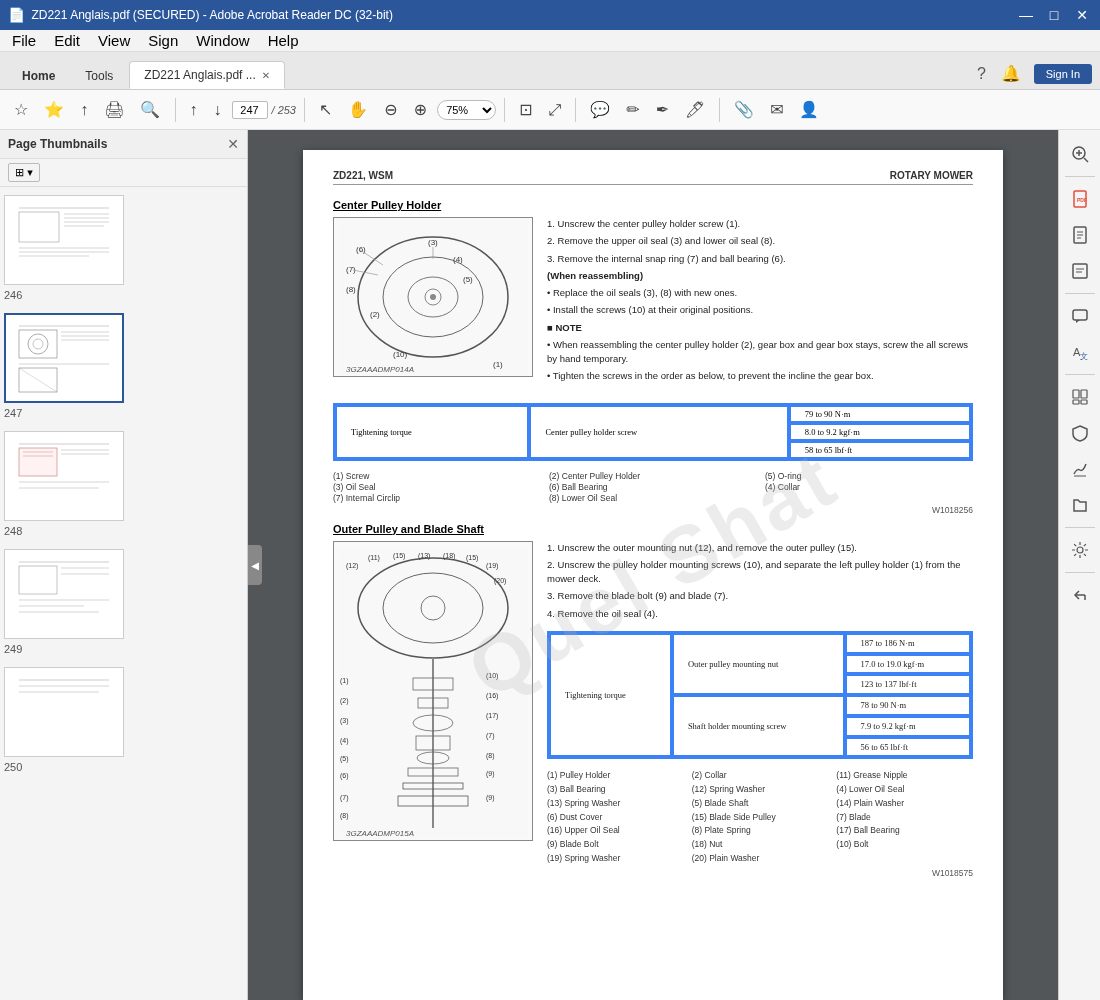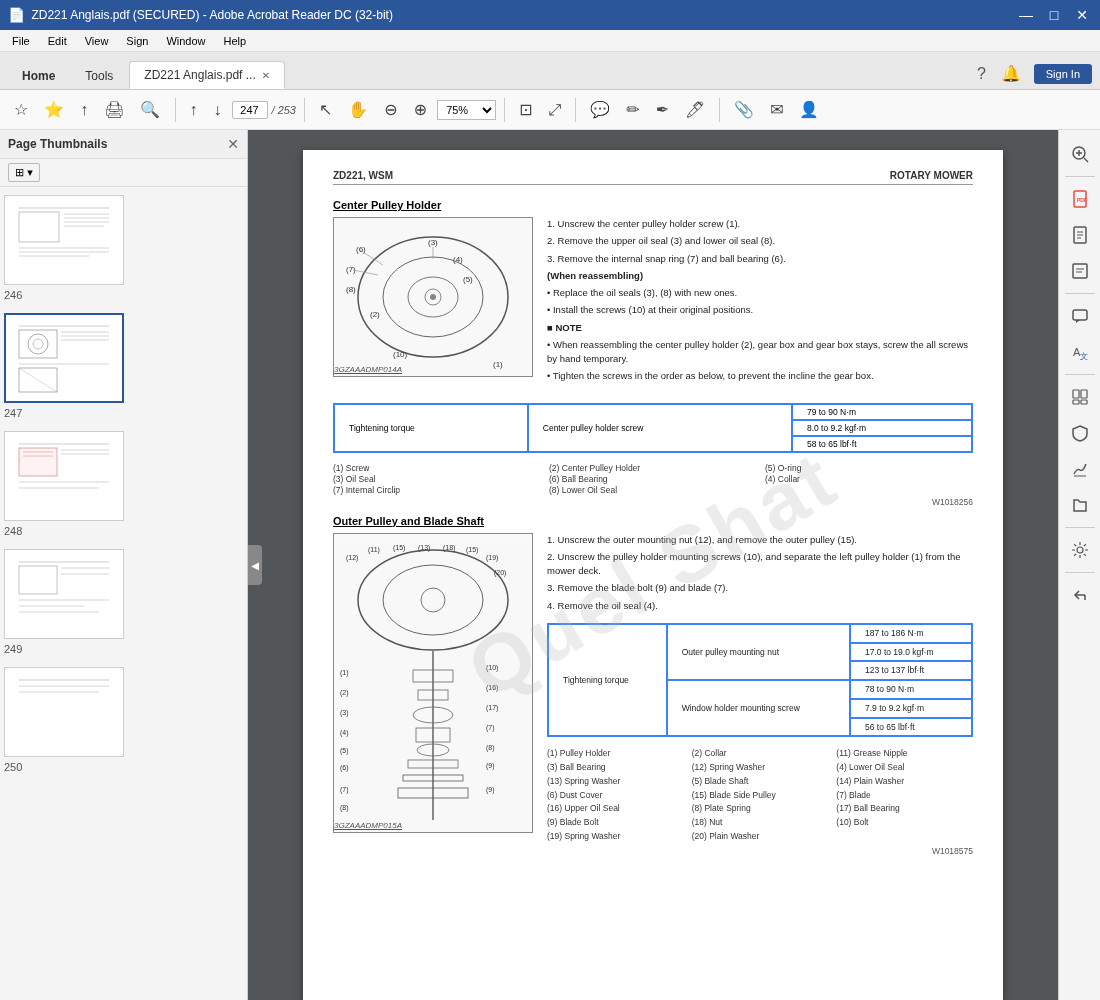--- a/index.html
+++ b/index.html
@@ -26,21 +26,21 @@
       height: 22px;
       display: flex;
       align-items: center;
       padding: 0 4px;
       border-bottom: 1px solid #ddd;
       gap: 2px;
     }
     .menu-item {
       padding: 2px 8px;
       cursor: pointer;
-      font-size: 11px;
+      font-size: 15px;
       border-radius: 2px;
     }
 
     
     .tab-bar {
       background: #e8e8e8;
       height: 38px;
       display: flex;
       align-items: flex-end;
       padding: 0 8px;
@@ -123,21 +123,21 @@
       width: 36px;
       text-align: center;
       border: 1px solid #bbb;
       border-radius: 2px;
       padding: 2px 4px;
       font-size: 11px;
     }
     .page-count { font-size: 11px; color: #555; font-style: italic; }
     .zoom-select {
       border: 1px solid #bbb;
-      border-radius: 0;
+      border-radius: 10px;
       padding: 2px 4px;
       font-size: 11px;
       background: white;
     }
 
     
     .main-area {
       display: flex;
       height: calc(1000px - 30px - 22px - 38px - 40px);
       background: #525659;
@@ -320,40 +320,40 @@
       align-items: center;
       justify-content: center;
       font-size: 9px;
       color: #555;
       position: relative;
       overflow: hidden;
     }
     .diagram-label {
       position: absolute;
       bottom: 2px;
-      left: 0;
+      left: 12px;
       font-size: 8px;
       font-style: italic;
       color: #555;
-      text-decoration: underline;
     }
     .text-content { flex: 1; font-size: 9.5px; line-height: 1.5; color: #222; }
     .text-content p { margin-bottom: 3px; }
     .text-content .bold { font-weight: bold; }
 
     .torque-table {
       border-collapse: collapse;
       font-size: 8.5px;
       margin-top: 6px;
       margin-bottom: 10px;
       width: 100%;
     }
     .torque-table td, .torque-table th {
-      border: 2px solid #3b82f6;
+      border: 4px solid #3b82f6;
       padding: 2px 14px;
+      font-family: Liberation Serif, serif;
     }
 
     .parts-list {
       display: grid;
       grid-template-columns: 1fr 1fr 1fr;
       gap: 1px 8px;
       font-size: 8.5px;
       color: #333;
     }
     .wcode { text-align: right; font-size: 8.5px; color: #555; margin-top: 2px; margin-bottom: 8px; }
@@ -695,21 +695,21 @@
               <td rowspan="3">Outer pulley mounting nut</td>
               <td>187 to 186 N·m</td>
             </tr>
             <tr>
                   <td>17.0 to 19.0 kgf·m</td>
                 </tr>
             <tr>
                   <td>123 to 137 lbf·ft</td>
                 </tr>
             <tr>
-              <td rowspan="3">Window holder mounting screw</td>
+              <td rowspan="3">Shaft holder mounting screw</td>
               <td>78 to 90 N·m</td>
             </tr>
             <tr>
                   <td>7.9 to 9.2 kgf·m</td>
                 </tr>
             <tr>
                   <td>56 to 65 lbf·ft</td>
                 </tr>
           </tbody>
             </table>

